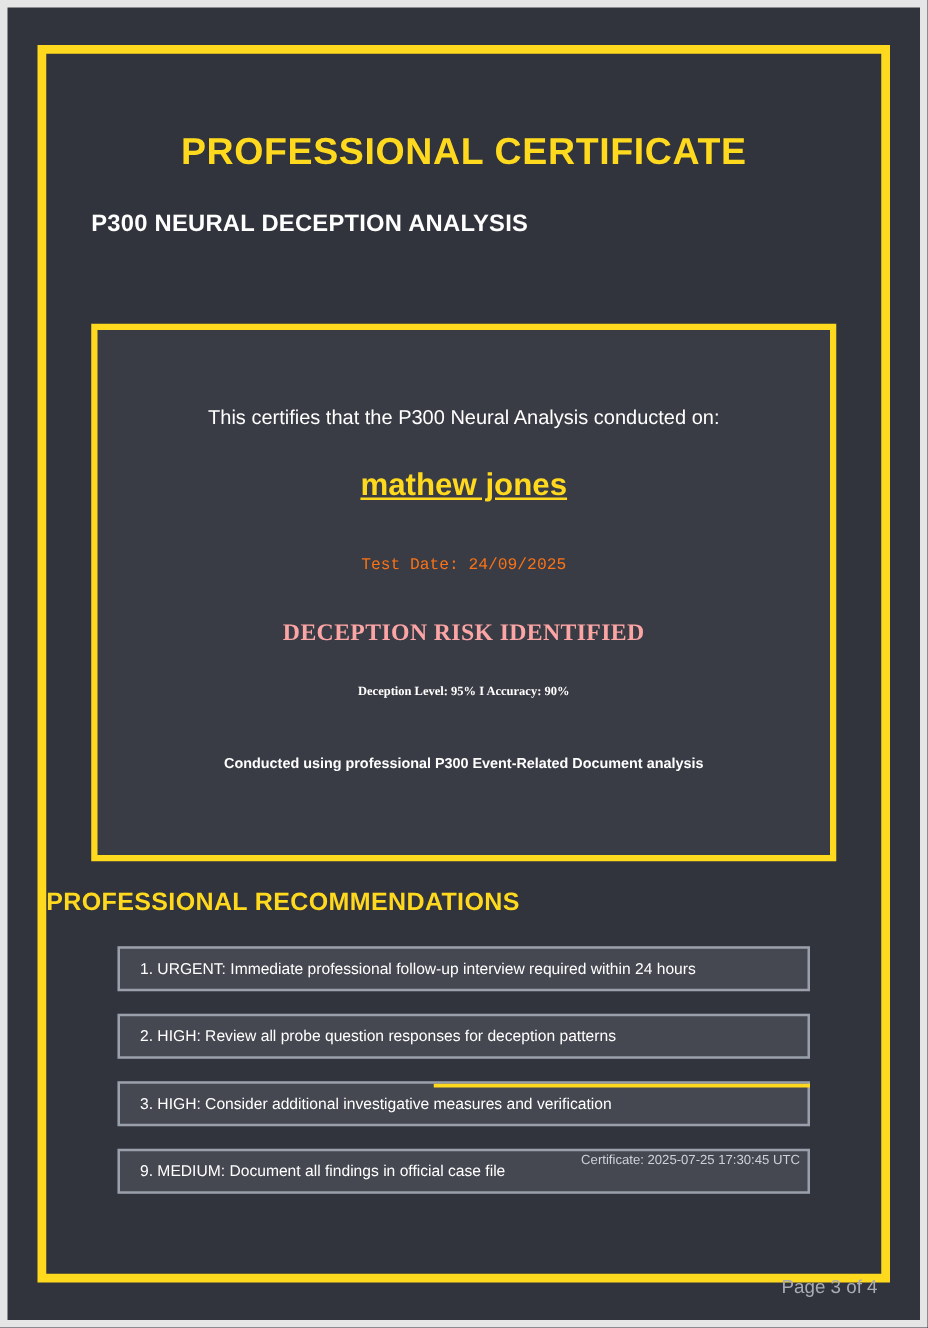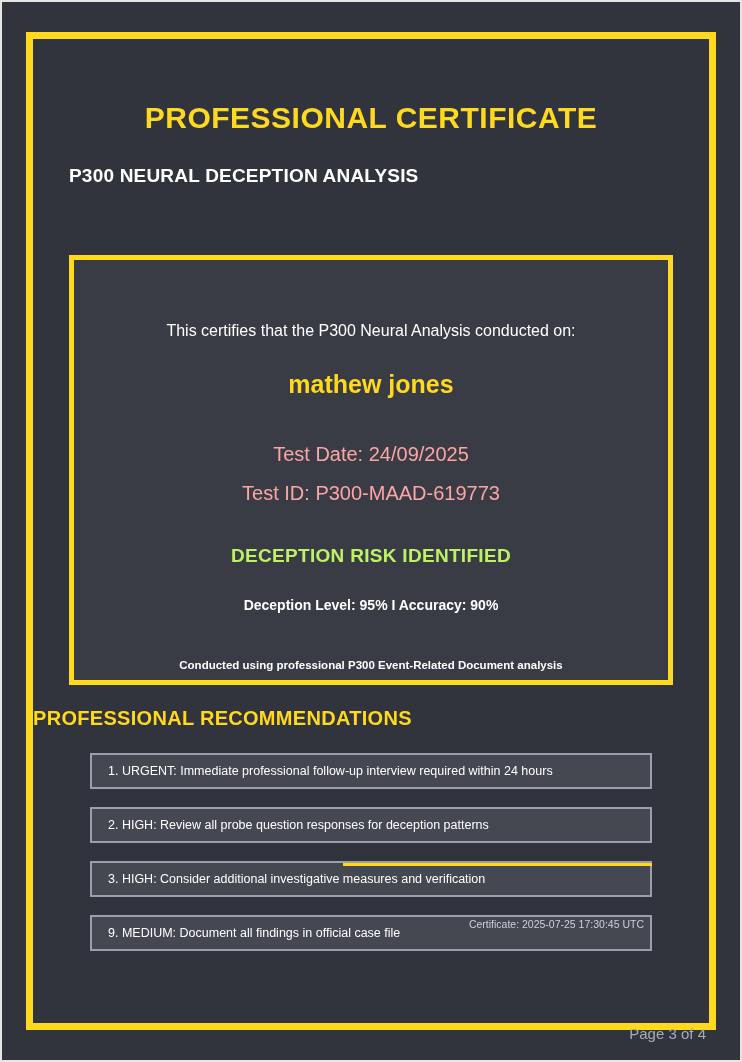--- a/index.html
+++ b/index.html
@@ -12,21 +12,21 @@
     height: 1062px;
     font-family: "Liberation Sans", sans-serif;
     color: #ffffff;
     position: relative;
     overflow: hidden;
   }
   .page {
     position: absolute;
     inset: 0;
     background: #32343d;
-    border: 2px solid #e5e5e5;
+    border: 6px solid #e5e5e5;
     box-sizing: border-box;
   }
   .cert-border {
     position: absolute;
     left: 24px;
     top: 30px;
     right: 24px;
     bottom: 30px;
     border: 7px solid #ffd91e;
     box-sizing: border-box;
@@ -70,39 +70,43 @@
   .certifies-line {
     margin-top: 62px;
     font-size: 16px;
     color: #ffffff;
   }
   .subject-name {
     margin-top: 30px;
     font-size: 25px;
     font-weight: bold;
     color: #ffd91e;
+    text-decoration: underline;
   }
   .test-meta {
     margin-top: 36px;
-    font-size: 20px;
-    color: #fca5a5;
+    font-size: 13px;
+    color: #f97316;
     line-height: 1.95;
+    font-family: Liberation Mono, monospace;
   }
   .risk-status {
     margin-top: 32px;
     font-size: 19px;
     font-weight: bold;
-    color: #bef264;
+    color: #fca5a5;
     letter-spacing: 0.3px;
+    font-family: Liberation Serif, serif;
   }
   .metrics {
     margin-top: 30px;
-    font-size: 14px;
-    font-weight: bold;
-    color: #ffffff;
+    font-size: 10px;
+    font-weight: bold;
+    color: #ffffff;
+    font-family: Liberation Serif, serif;
   }
   .method-note {
     margin-top: 46px;
     font-size: 11.5px;
     font-weight: bold;
     color: #ffffff;
   }
   .recs-title {
     position: absolute;
     left: 0;
@@ -165,21 +169,20 @@
 
       <div class="cert-title">PROFESSIONAL CERTIFICATE</div>
       <div class="cert-subtitle">P300 NEURAL DECEPTION ANALYSIS</div>
 
       <div class="detail-box">
         <div class="detail-inner">
           <div class="certifies-line">This certifies that the P300 Neural Analysis conducted on:</div>
           <div class="subject-name">mathew jones</div>
           <div class="test-meta">
             <div>Test Date: 24/09/2025</div>
-            <div>Test ID: P300-MAAD-619773</div>
           </div>
           <div class="risk-status">DECEPTION RISK IDENTIFIED</div>
           <div class="metrics">Deception Level: 95% I Accuracy: 90%</div>
           <div class="method-note">Conducted using professional P300 Event-Related Document analysis</div>
         </div>
       </div>
 
       <div class="recs-title">PROFESSIONAL RECOMMENDATIONS</div>
 
       <div class="recs-list">

